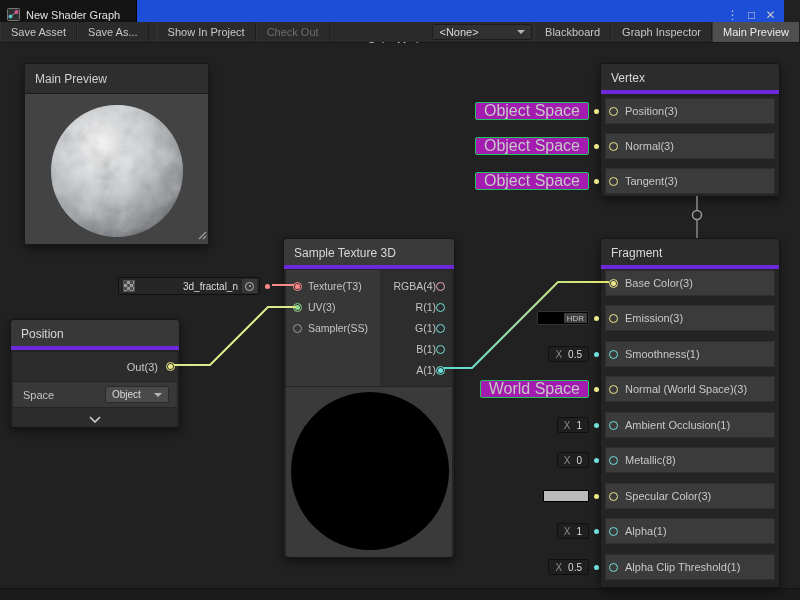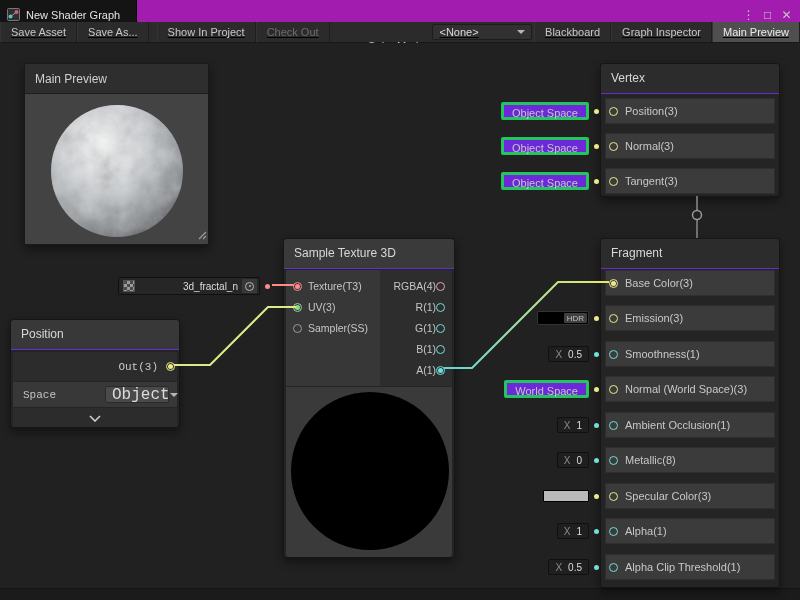--- a/index.html
+++ b/index.html
@@ -1,62 +1,62 @@
 <!DOCTYPE html>
 <html><head>
 <meta charset="utf-8">
 <style>
   * { margin:0; padding:0; box-sizing:border-box; }
   html,body { width:800px; height:600px; background:#212121; font-family:"Liberation Sans", sans-serif; overflow:hidden; }
   .window { position:relative; width:800px; height:600px; background:#212121; }
 
   
-  .titlebar { position:absolute; top:0; left:0; right:0; height:30px; background:#a21caf; display:flex; align-items:stretch; border-bottom:1px solid #111; }
+  .titlebar { position:absolute; top:0; left:0; right:16px; height:30px; background:#1d4ed8; display:flex; align-items:stretch; border-bottom:1px solid #111; }
   .tab { display:flex; align-items:center; gap:6px; padding:0 16px 0 7px; background:#141414; color:#e2e2e2; font-size:11px; border-right:1px solid #000; }
   .tabicon { width:13px; height:13px; display:inline-block; }
   .wincontrols { margin-left:auto; display:flex; align-items:center; padding-right:4px; color:#c8c8c8; }
   .wc { width:19px; text-align:center; font-size:12px; line-height:22px; cursor:default; }
 
   
-  .toolbar { position:absolute; top:22px; left:0; right:0; height:21px; background:#2b2b2b; border-bottom:1px solid #181818; display:flex; align-items:stretch; font-size:11px;text-decoration:underline; }
+  .toolbar { position:absolute; top:22px; left:0; right:0; height:21px; background:#2b2b2b; border-bottom:1px solid #181818; display:flex; align-items:stretch; font-size:11px; }
   .tbtn { display:flex; align-items:center; padding:0 10px; color:#c8c8c8; background:#2b2b2b; border-right:1px solid #1f1f1f; border-left:1px solid #343434; white-space:nowrap; }
   .tbtn.disabled { color:#6d6d6d; }
   .tbtn.active { background:#4f4f4f; color:#ececec; }
   .cm-label { display:flex; align-items:center; padding:0 8px; margin-left:30px; color:#c8c8c8;margin-top:24px; }
   .dd { display:flex; align-items:center; justify-content:space-between; background:#313131; border:1px solid #1c1c1c; border-radius:2px; color:#dcdcdc; font-size:11px; padding:0 6px; }
   .toolbar .dd { width:100px; height:16px; align-self:center; }
   .arrow-down { width:0; height:0; border-left:4px solid transparent; border-right:4px solid transparent; border-top:4px solid #b5b5b5; }
   .tspacer { flex:1; }
 
   
   .canvas { position:absolute; top:43px; left:0; right:0; bottom:0; background:#212121; overflow:hidden; }
   .wires { position:absolute; left:0; top:0; width:800px; height:557px; z-index:3; pointer-events:none; }
   .canvas-edge { position:absolute; left:0; right:0; bottom:0; height:12px; background:#1b1b1b; border-top:1px solid #151515; z-index:1; }
 
   
   .node { position:absolute; background:#242424; border:1px solid #161616; border-radius:3px; box-shadow:0 4px 10px rgba(0,0,0,.45); z-index:2; }
-  .nhead { position:absolute; left:0; top:0; right:0; height:30px; line-height:29px; padding-left:10px; font-size:12px; color:#d8d8d8; background:#2c2c2c; border-radius:3px 3px 0 0; border-bottom:1px solid #6d28d9; }
+  .nhead { position:absolute; left:0; top:0; right:0; height:30px; line-height:29px; padding-left:10px; font-size:12px; color:#d8d8d8; background:#2c2c2c; border-radius:3px 3px 0 0; border-bottom:4px solid #6d28d9; }
   .nrow { position:absolute; left:4px; right:4px; height:26px; background:#3b3b3b; display:flex; align-items:center; border-radius:1px; box-shadow:0 0 0 1px #2e2e2e inset; }
   .nrow .port { margin-left:4px; }
   .plabel { font-size:11px; color:#c8c8c8; margin-left:7px; white-space:nowrap; }
 
   
   .port { width:9px; height:9px; border-radius:50%; border:1.5px solid currentColor; position:relative; flex:none; background:transparent; }
   .port.filled::after { content:""; position:absolute; inset:1px; background:currentColor; border-radius:50%; }
   .minidot { width:5px; height:5px; border-radius:50%; background:currentColor; flex:none; }
   .c-vec  { color:#EDE98A; }
   .c-float{ color:#6FDFDB; }
   .c-tex  { color:#FF8A8A; }
   .c-samp { color:#9a9a9a; }
   .c-vec4 { color:#E8A0C8; }
   .c-green{ color:#8FD98F; }
 
   
   .widgetwrap { position:absolute; right:calc(100% + 6px); display:flex; align-items:center; gap:5px; }
-  .pill { height:18px; line-height:16px; padding:0 8px; background:#6d28d9; border:3px solid #22c55e; border-radius:2px; font-size:11px; color:#c6c6c6; white-space:nowrap; }
+  .pill { height:18px; line-height:16px; padding:0 8px; background:#a21caf; border:1px solid #22c55e; border-radius:2px; font-size:16px; color:#c6c6c6; white-space:nowrap; }
   .ffield { height:16px; display:flex; align-items:center; background:#1f1f1f; border:1px solid #101010; border-radius:2px; padding:0 6px; gap:6px; font-size:10px; }
   .ffield .fx { color:#8d8d8d; }
   .ffield .fv { color:#dcdcdc; }
   .hdr-swatch { width:52px; height:14px; background:#000; border:1px solid #333; position:relative; border-radius:2px; }
   .hdr-tag { position:absolute; right:1px; top:1px; bottom:1px; padding:0 3px; background:#3f3f3f; color:#c0c0c0; font-size:8px; display:flex; align-items:center; border-radius:1px; }
   .color-swatch { width:46px; height:12px; background:#b9b9b9; border:1px solid #000; border-radius:1px; }
 
   
   .panel { position:absolute; left:24px; top:20px; width:185px; height:182px; background:#434343; border:1px solid #191919; border-radius:2px; box-shadow:0 4px 10px rgba(0,0,0,.45); z-index:2; }
   .panel-head { height:30px; background:#2e2e2e; display:flex; align-items:center; padding-left:10px; font-size:12px; color:#d0d0d0; border-bottom:1px solid #1c1c1c; }
@@ -78,22 +78,22 @@
     background-image:
       linear-gradient(45deg, #9a9a9a 25%, transparent 25%, transparent 75%, #9a9a9a 75%),
       linear-gradient(45deg, #9a9a9a 25%, #4a4a4a 25%, #4a4a4a 75%, #9a9a9a 75%);
     background-size:6px 6px; background-position:0 0, 3px 3px; }
   .texname { font-size:10px; color:#dddddd; white-space:nowrap;margin-left:44px; }
   .texpicker { width:15px; height:14px; display:flex; align-items:center; justify-content:center; background:#383838; border-radius:1px; }
   .picker-circle { width:9px; height:9px; border:1px solid #b5b5b5; border-radius:50%; position:relative; }
   .picker-circle::after { content:""; position:absolute; inset:2.5px; background:#b5b5b5; border-radius:50%; }
 
   
-  .prow { position:absolute; left:2px; right:2px; display:flex; align-items:center;font-family:Liberation Mono, monospace; }
-  .prow .dd { width:64px; height:17px; background:#4a4a4a; border:1px solid #2a2a2a; font-size:16px; }
+  .prow { position:absolute; left:2px; right:2px; display:flex; align-items:center; }
+  .prow .dd { width:64px; height:17px; background:#4a4a4a; border:1px solid #2a2a2a; font-size:10px; }
   .plabel-r { font-size:11px; color:#c8c8c8; margin-left:auto; margin-right:8px; }
   .space-label { font-size:11px; color:#c4c4c4; margin-left:10px; margin-right:auto; }
 </style>
 </head>
 <body>
 
 <div class="window">
 
   <div class="titlebar">
     <div class="tab">

